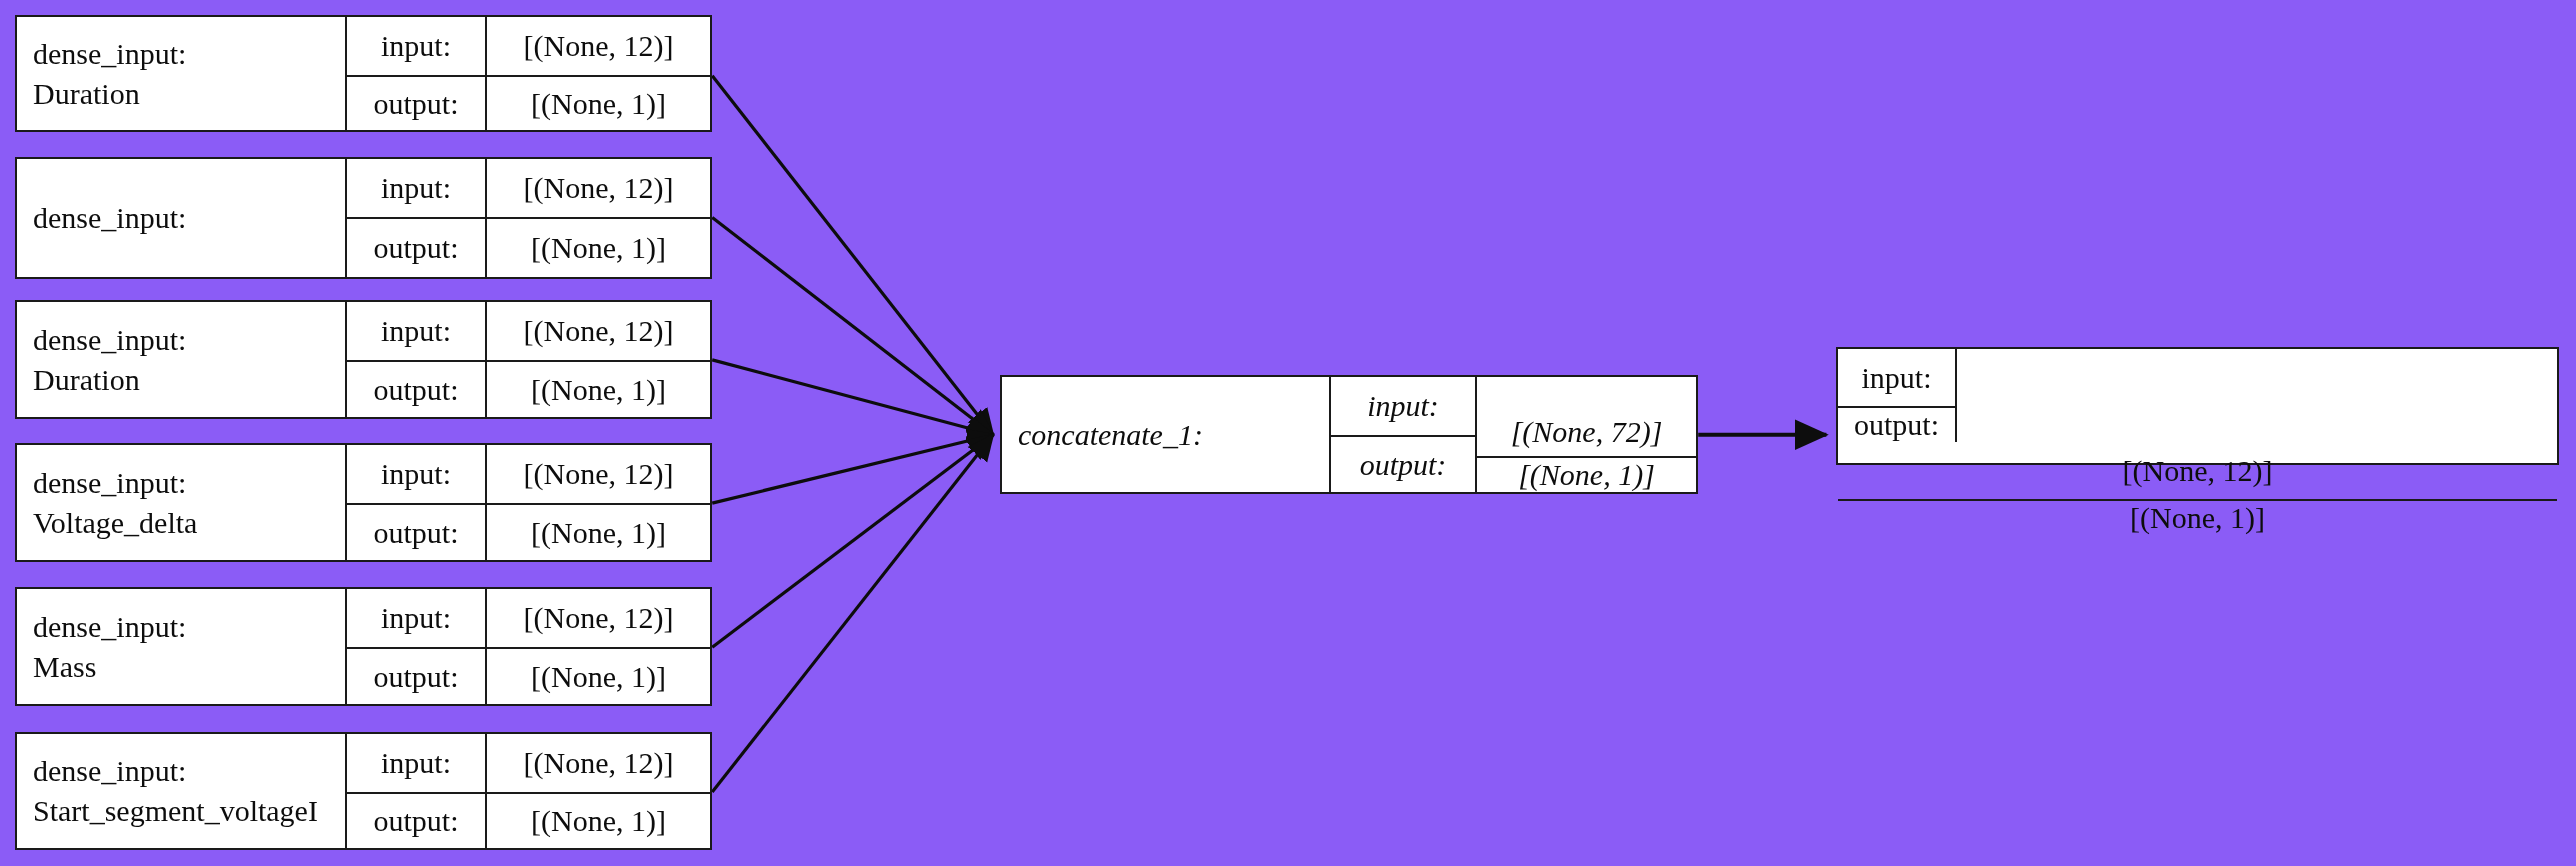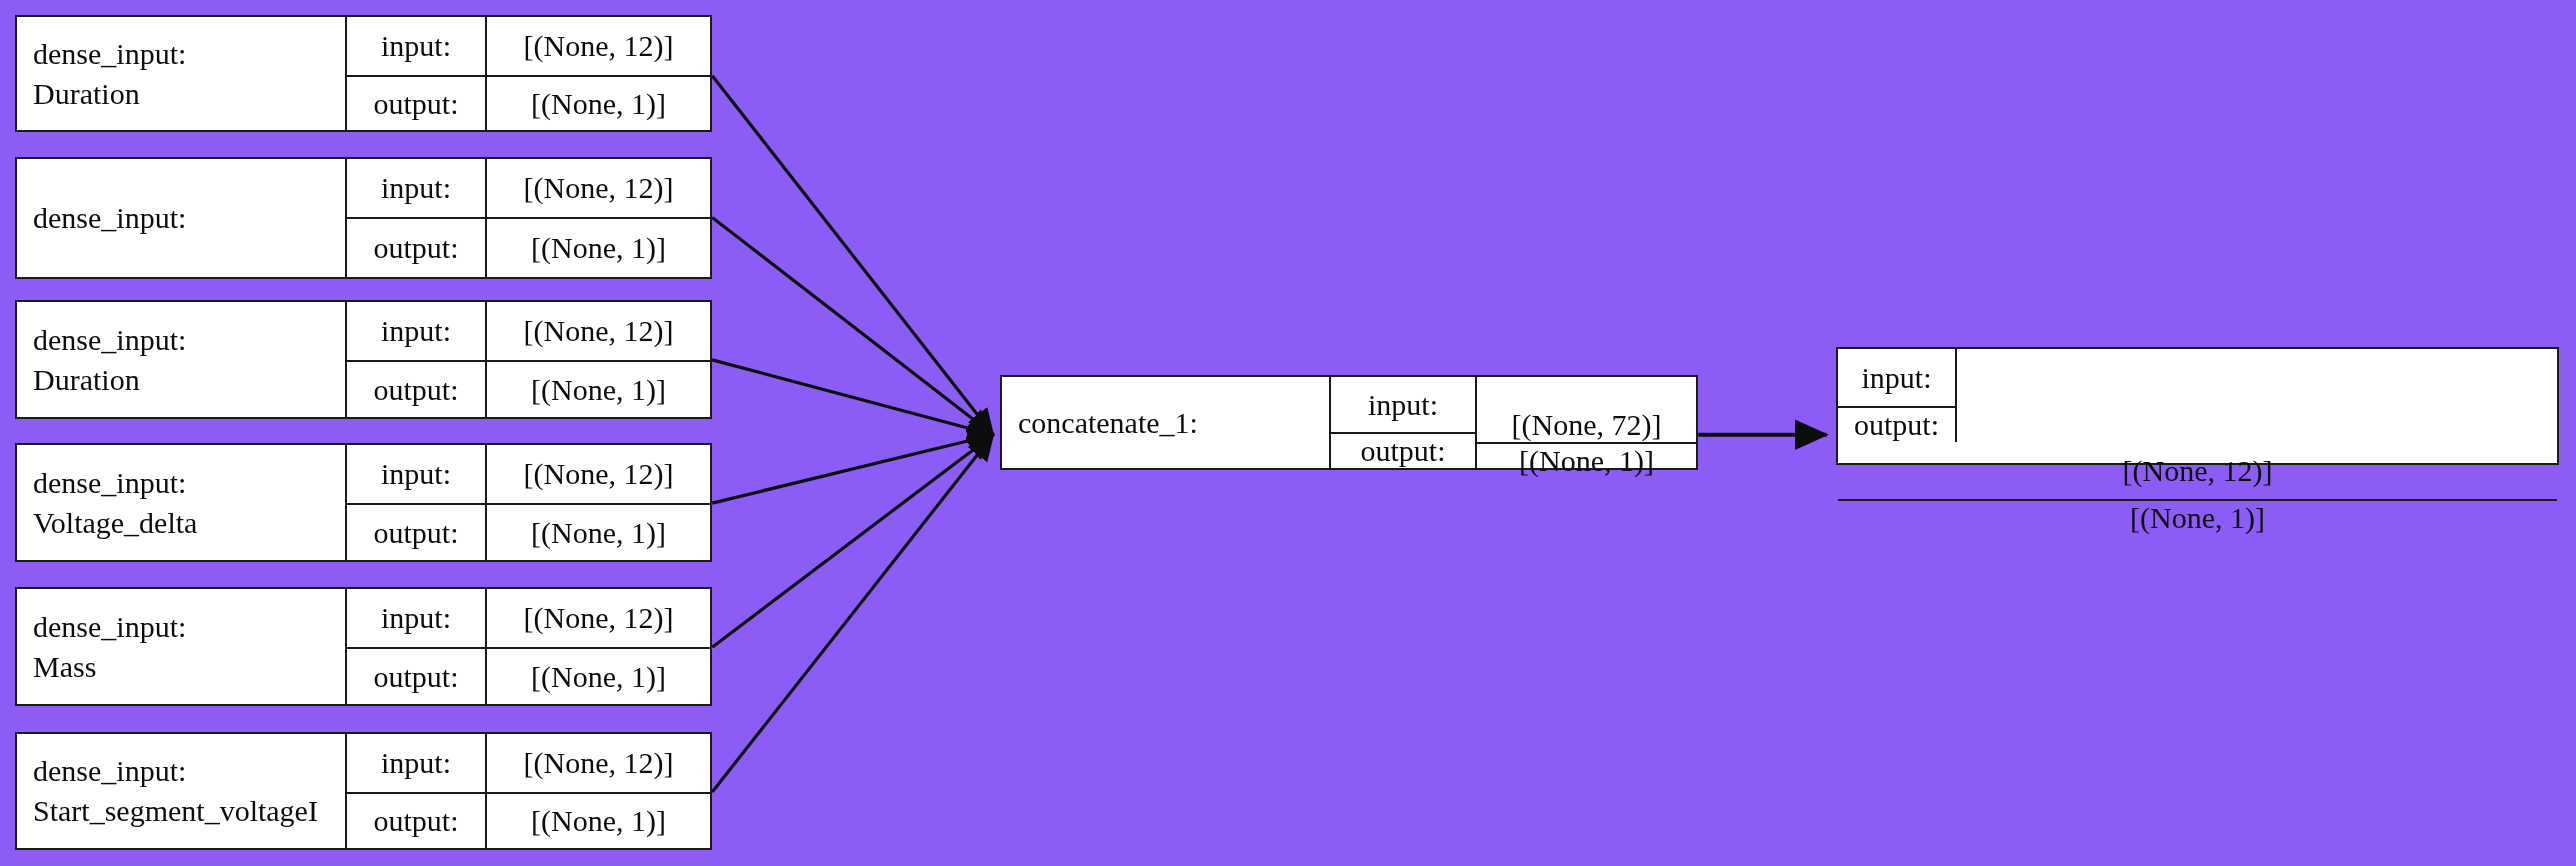--- a/index.html
+++ b/index.html
@@ -177,21 +177,21 @@
     <div class="col-keys" style="width:140px;">
       <div class="cell cell-top" style="height:60px;">input:</div>
       <div class="cell" style="flex:1;">output:</div>
     </div>
     <div class="col-shapes" style="flex:1;">
       <div class="cell cell-top" style="height:60px;">[(None, 12)]</div>
       <div class="cell" style="flex:1;">[(None, 1)]</div>
     </div>
   </div>
 
-  <div class="node" style="left:1000px; top:375px; width:698px; height:95px;">
+  <div class="node" style="left:1000px; top:375px; width:698px; height:119px;font-style:italic;">
     <div class="col-name" style="width:329px;">
       <span class="line">concatenate_1:</span>
     </div>
     <div class="col-keys" style="width:146px;">
       <div class="cell cell-top" style="height:60px;">input:</div>
       <div class="cell" style="flex:1;">output:</div>
     </div>
     <div class="col-shapes" style="flex:1;margin-top:31px;">
       <div class="cell cell-top" style="height:60px;">[(None, 72)]</div>
       <div class="cell" style="flex:1;">[(None, 1)]</div>

